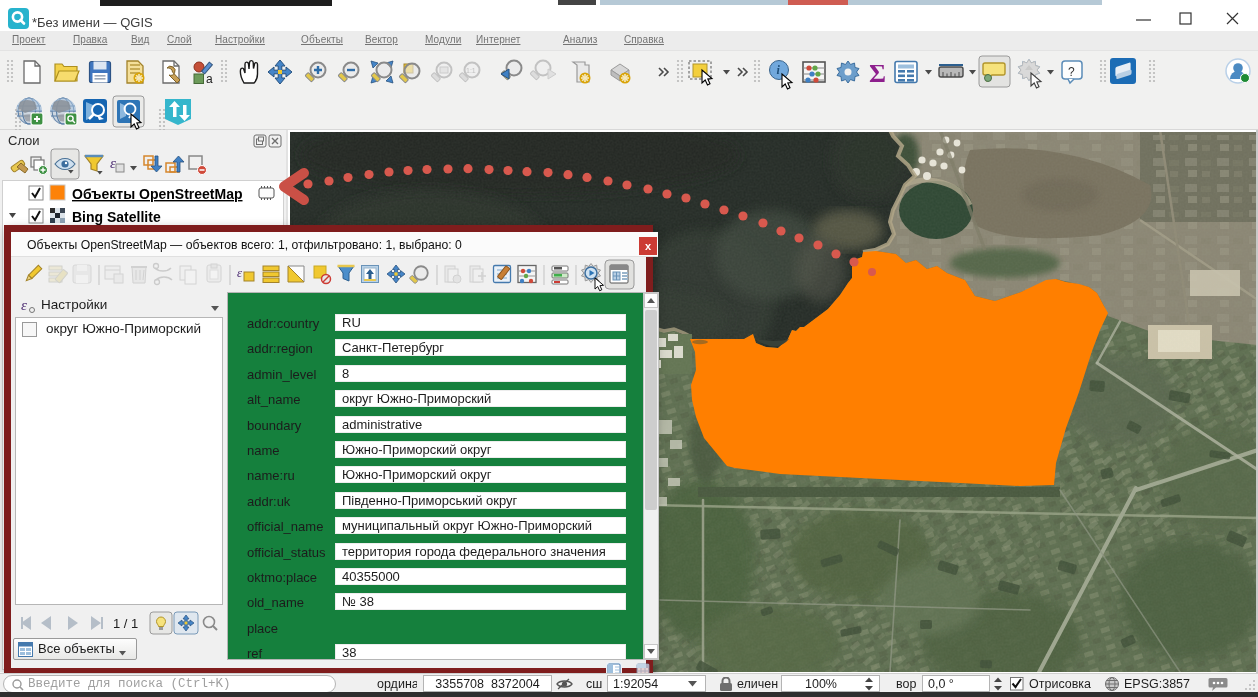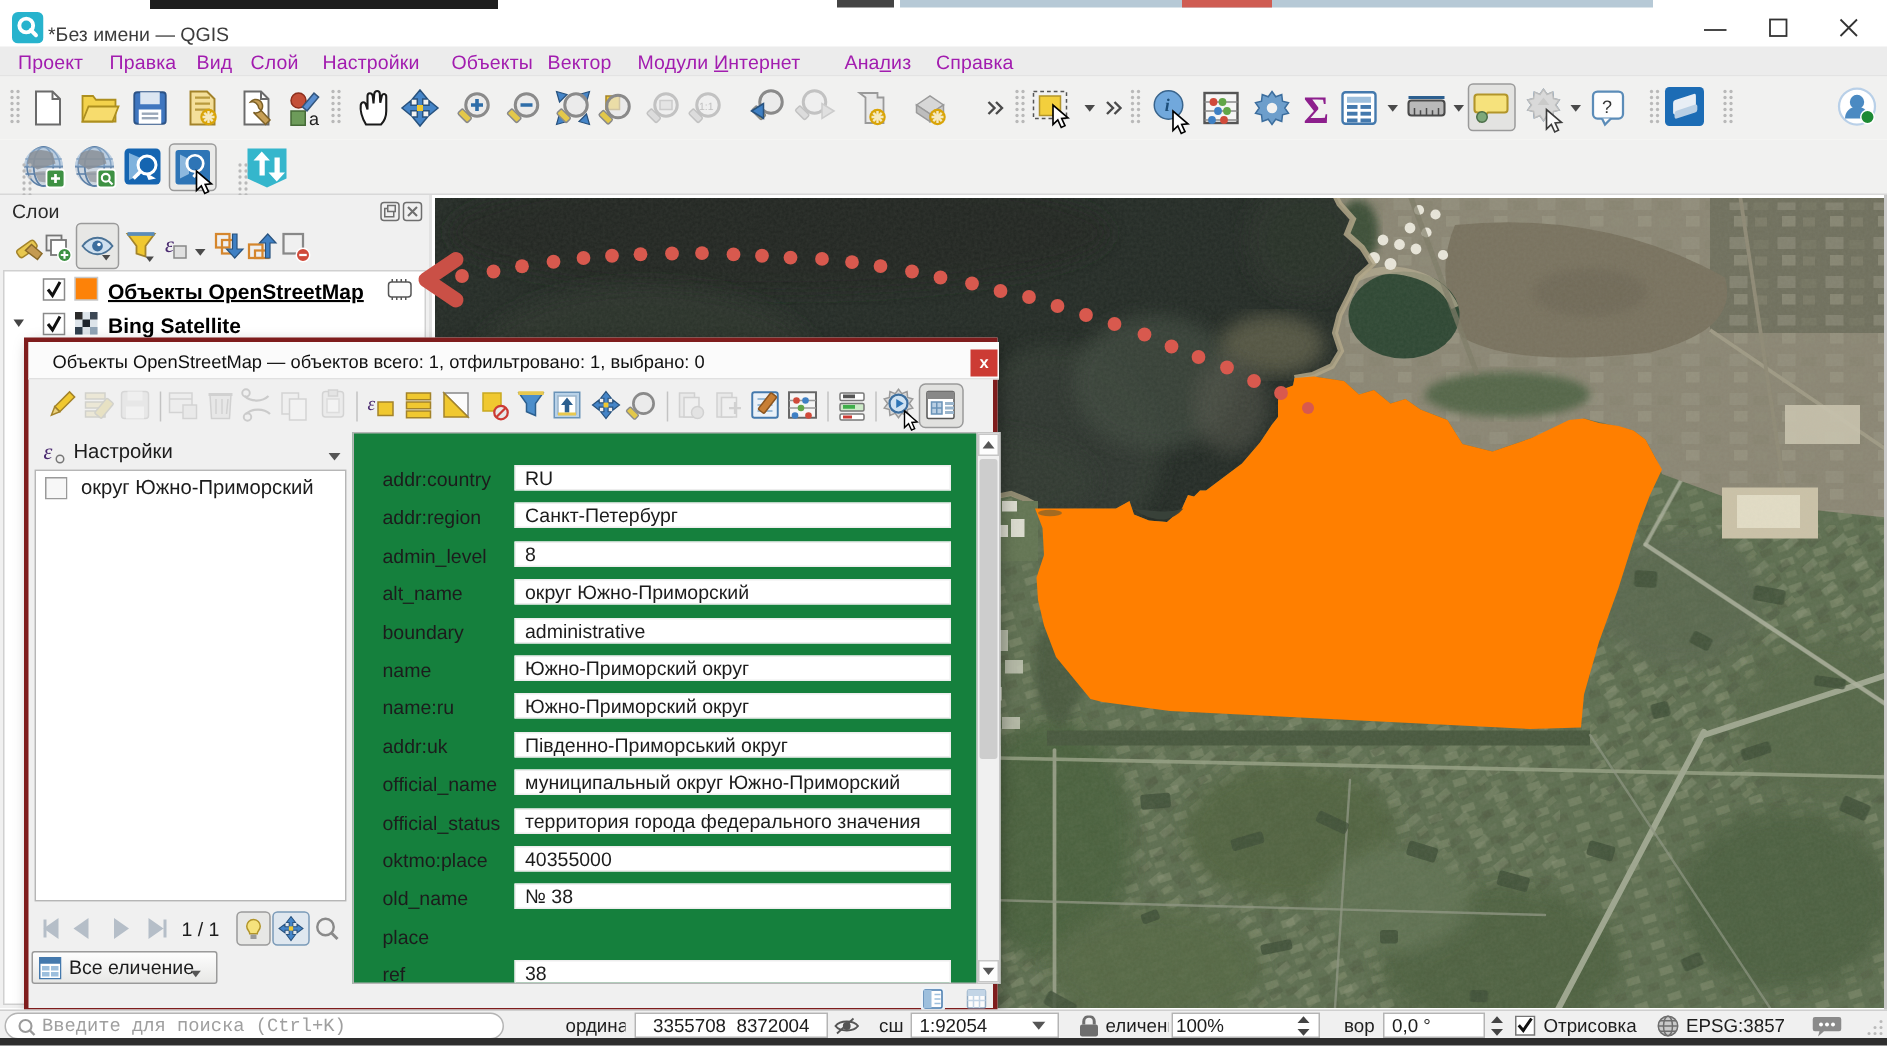--- a/index.html
+++ b/index.html
@@ -5,30 +5,30 @@
 html,body{width:1258px;height:697px;overflow:hidden;font-family:"Liberation Sans",sans-serif;background:#fff;}
 .abs{position:absolute;}
 #page{position:relative;width:1258px;height:697px;}
 
 #topstrip{left:0;top:0;width:1258px;height:6px;background:#fff;}
 
 #titlebar{left:0;top:6px;width:1258px;height:25px;background:#ffffff;}
 #titletext{left:32px;top:9px;font-size:13px;color:#3c3c3c;}
 
 #menubar{left:0;top:31px;width:1258px;height:20px;background:#ececec;border-bottom:1px solid #e3e3e3;}
-.menu{position:absolute;top:3px;font-size:13px;color:#a21caf;letter-spacing:0.1px;}
+.menu{position:absolute;top:3px;font-size:10px;color:#737373;letter-spacing:0.1px;text-decoration:underline;}
 
 #tb1{left:0;top:51px;width:1258px;height:42px;background:#f1f1f0;}
 #tb2{left:0;top:93px;width:1258px;height:37px;background:#f1f1f0;border-bottom:1px solid #d8d8d8;}
 
 #panel{left:0;top:130px;width:288px;height:542px;background:#f0f0f0;border-right:2px solid #e2e2e2;}
 #paneltitle{left:8px;top:3px;font-size:13px;color:#2b2b2b;}
 #paneltree{left:2px;top:50px;width:282px;height:490px;background:#ffffff;border:1px solid #d0d0d0;}
 
-#dlg{left:16px;top:225px;width:649px;height:450px;background:#f0f0f0;border:3px solid #7f1d1d;box-shadow:3px 4px 10px rgba(0,0,0,.35);}
+#dlg{left:4px;top:225px;width:649px;height:450px;background:#f0f0f0;border:7px solid #7f1d1d;box-shadow:3px 4px 10px rgba(0,0,0,.35);}
 #dlgtitle{left:0;top:0;width:647px;height:25px;background:#fbfbfb;border-bottom:1px solid #e0e0e0;}
 #dlgtitletext{left:16px;top:6px;font-size:12.2px;color:#111;}
 #dlgclose{left:628px;top:5px;width:18px;height:18px;background:#cc3b34;color:#fff;font-size:11px;font-weight:bold;text-align:center;line-height:18px;}
 #dlgtoolbar{left:0;top:25px;width:647px;height:35px;}
 #leftpane{left:0;top:60px;width:216px;height:388px;}
 #exprrow{left:4px;top:2px;width:208px;height:24px;background:#f0f0f0;}
 #listbox{left:4px;top:25px;width:208px;height:288px;background:#fff;border:1px solid #b6b6b6;}
 #navrow{left:2px;top:318px;width:212px;height:26px;}
 #allrow{left:2px;top:346px;width:150px;height:24px;}
 
@@ -835,21 +835,21 @@
    <svg class="abs" style="left:5px;top:4px" width="15" height="15" viewBox="0 0 15 15">
             <rect x="0.5" y="0.5" width="14" height="14" fill="#fff" stroke="#4479ad"></rect>
             <rect x="0.5" y="0.5" width="14" height="4" fill="#4479ad"></rect>
             <g fill="#9dbfdd">
               <rect x="2" y="6" width="5" height="3"></rect>
               <rect x="8" y="6" width="5" height="3"></rect>
               <rect x="2" y="10" width="5" height="3"></rect>
               <rect x="8" y="10" width="5" height="3"></rect>
             </g>
           </svg>
-   <div class="abs" style="left:25px;top:3px;font-size:13px;color:#1c1c1c;">Все еличение</div>
+   <div class="abs" style="left:25px;top:3px;font-size:13px;color:#1c1c1c;">Все объекты</div>
    <svg class="abs" style="left:106px;top:13px" width="10" height="7">
             <path d="M0,0 L7,0 L3.5,4.5 Z" fill="#555"></path>
           </svg>
   </div>
  </div>
  <div class="abs" id="formpane">
   <div class="flabel" style="top:23px">addr:country</div>
         <div class="fval" style="top:21px">RU</div>
   <div class="flabel" style="top:48px">addr:region</div>
         <div class="fval" style="top:46px">Санкт-Петербург</div>
@@ -923,21 +923,21 @@
  <div class="slabel" style="left:586px">сш</div>
  <div class="sbox" style="left:607px;width:99px;padding-left:5px;line-height:16px;">1:92054</div>
  <svg class="abs" style="left:688px;top:7px" width="12" height="7">
         <path d="M0,0 L9,0 L4.5,5.5 Z" fill="#555"></path>
       </svg>
  <svg class="abs" style="left:719px;top:3px" width="14" height="15" viewBox="0 0 14 15">
         <rect x="1" y="6" width="12" height="8" rx="1.5" fill="#6e6e6e"></rect>
         <path d="M3.5,6 V4 a3.5,3.5 0 0 1 7,0 V6" fill="none" stroke="#6e6e6e" stroke-width="2"></path>
       </svg>
  <div class="slabel" style="left:737px;width:42px;overflow:hidden;white-space:nowrap;">еличение</div>
- <div class="sbox" style="left:781px;width:99px;padding-left:2px;line-height:16px;">100%</div>
+ <div class="sbox" style="left:781px;width:99px;padding-left:23px;line-height:16px;">100%</div>
  <svg class="abs" style="left:862px;top:2px" width="14" height="16" viewBox="0 0 14 16">
         <path d="M3,6 L11,6 L7,1.5 Z" fill="#444"></path>
         <path d="M3,10 L11,10 L7,14.5 Z" fill="#444"></path>
       </svg>
  <div class="slabel" style="left:896px">вор</div>
  <div class="sbox" style="left:922px;width:68px;padding-left:5px;line-height:16px;">0,0 °</div>
  <svg class="abs" style="left:991px;top:2px" width="14" height="16" viewBox="0 0 14 16">
         <path d="M3,6 L11,6 L7,1.5 Z" fill="#444"></path>
         <path d="M3,10 L11,10 L7,14.5 Z" fill="#444"></path>
       </svg>

